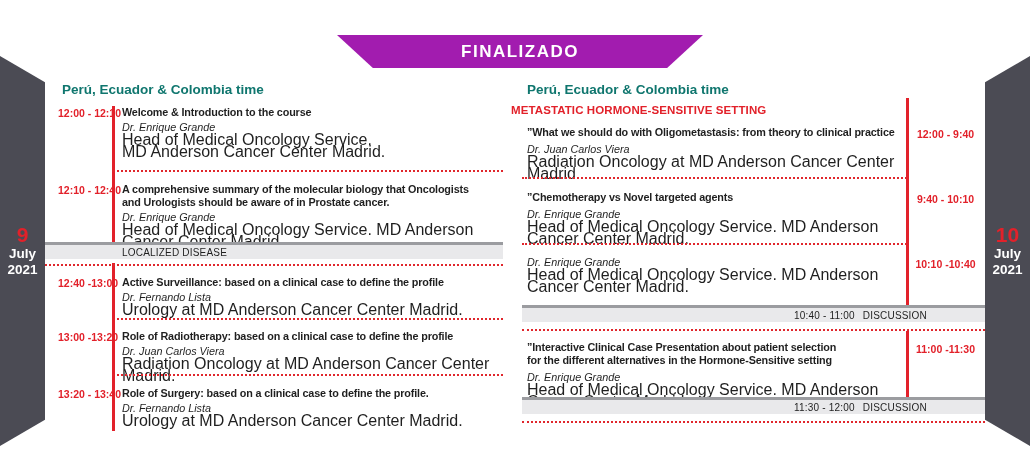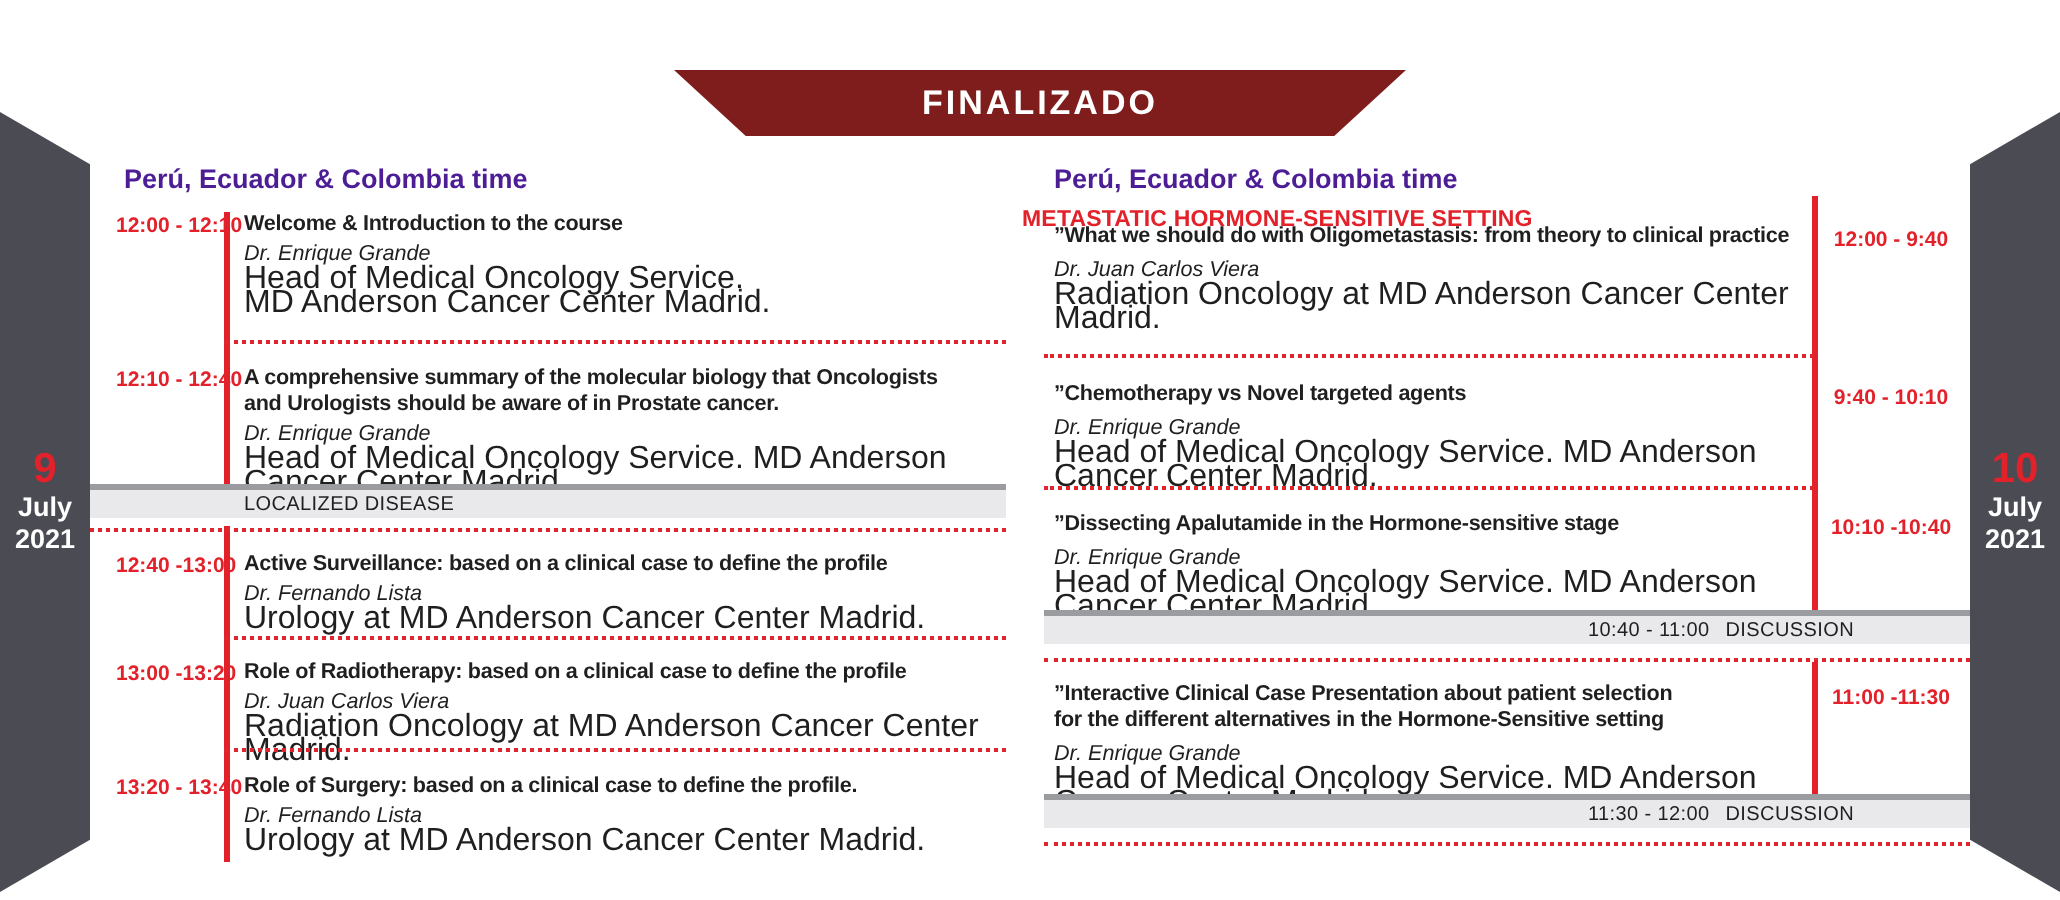--- a/index.html
+++ b/index.html
@@ -4,36 +4,36 @@
 <style>
   html,body{margin:0;padding:0;}
   body{
     width:1030px;height:450px;position:relative;background:#ffffff;
     font-family:"Liberation Sans", sans-serif;overflow:hidden;color:#1f1f1f;
   }
   .abs{position:absolute;}
 
   
   .banner{
-    left:337px;top:35px;width:366px;height:33px;background:#7f1d1d;
+    left:337px;top:35px;width:366px;height:33px;background:#a21caf;
     clip-path:polygon(0 0,100% 0,90.2% 100%,9.8% 100%);
     display:flex;align-items:center;justify-content:center;
   }
   .banner-text{color:#ffffff;font-weight:bold;font-size:17px;letter-spacing:1.5px;}
 
   
   .panel{width:45px;height:390px;top:56px;background:#4b4b54;
     display:flex;flex-direction:column;align-items:center;justify-content:center;}
   .panel-left{left:0;clip-path:polygon(0 0,100% 6.7%,100% 93.3%,0 100%);}
   .panel-right{left:985px;clip-path:polygon(0 6.7%,100% 0,100% 100%,0 93.3%);}
   .day-num{color:#e2212a;font-weight:bold;font-size:21px;line-height:22px;}
   .day-month,.day-year{color:#ffffff;font-weight:bold;font-size:13.5px;line-height:16px;}
 
   
-  .tz-header{color:#4c1d95;font-weight:bold;font-size:13.5px;}
+  .tz-header{color:#0f766e;font-weight:bold;font-size:13.5px;}
   .setting-header{color:#e2212a;font-weight:bold;font-size:11.5px;letter-spacing:0.1px;}
 
   
   .vline{width:2.5px;background:#e2212a;}
 
   
   .lrow{left:58px;width:445px;display:grid;grid-template-columns:51px 1fr;column-gap:13px;}
   .rrow{left:527px;width:458px;display:grid;grid-template-columns:1fr 79px;}
   .time{color:#e2212a;font-weight:bold;font-size:10.5px;text-align:right;padding-top:1px;white-space:nowrap;}
   .rrow .time{text-align:center;padding-top:2px;}
@@ -132,21 +132,21 @@
     <div class="affil">Urology at MD Anderson Cancer Center Madrid.</div>
   </div>
 </div>
 
 <div class="abs tz-header" style="left:527px;top:82px;">Perú, Ecuador &amp; Colombia time</div>
 <div class="abs setting-header" style="left:511px;top:104px;">METASTATIC HORMONE-SENSITIVE SETTING</div>
 
 <div class="abs vline" style="left:906px;top:98px;height:207px;"></div>
 <div class="abs vline" style="left:906px;top:331px;height:66px;"></div>
 
-<div class="abs rrow" style="top:112px;">
+<div class="abs rrow" style="top:126px;">
   <div class="item-body">
     <div class="title">”What we should do with Oligometastasis: from theory to clinical practice</div>
     <div class="speaker">Dr. Juan Carlos Viera</div>
     <div class="affil">Radiation Oncology at MD Anderson Cancer Center Madrid.</div>
   </div>
   <div class="time">12:00 - 9:40</div>
 </div>
 <div class="abs dotsep" style="left:522px;top:177px;width:385px;"></div>
 
 <div class="abs rrow" style="top:191px;">
@@ -154,21 +154,20 @@
     <div class="title">”Chemotherapy vs Novel targeted agents</div>
     <div class="speaker">Dr. Enrique Grande</div>
     <div class="affil">Head of Medical Oncology Service. MD Anderson Cancer Center Madrid.</div>
   </div>
   <div class="time">9:40 - 10:10</div>
 </div>
 <div class="abs dotsep" style="left:522px;top:243px;width:385px;"></div>
 
 <div class="abs rrow" style="top:256px;">
   <div class="item-body">
-    <div class="title">”Dissecting Apalutamide in the Hormone-sensitive stage</div>
     <div class="speaker">Dr. Enrique Grande</div>
     <div class="affil">Head of Medical Oncology Service. MD Anderson Cancer Center Madrid.</div>
   </div>
   <div class="time">10:10 -10:40</div>
 </div>
 
 <div class="abs bar bar-right" style="top:305px;">
   <span class="bar-time">10:40  - 11:00</span>
   <span class="bar-label">DISCUSSION</span>
 </div>

